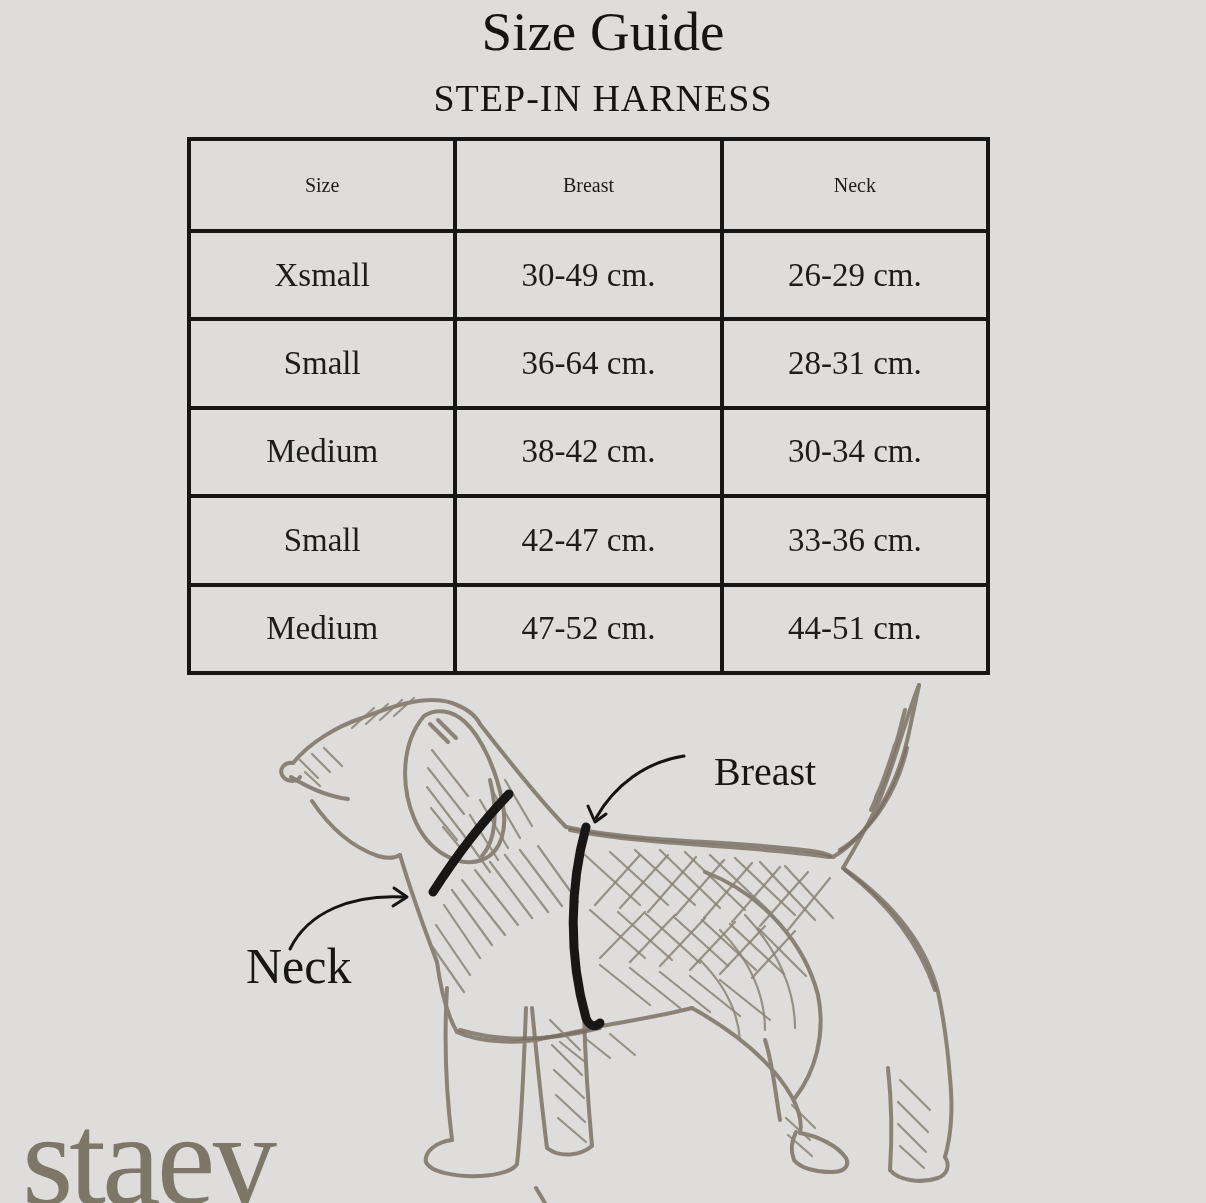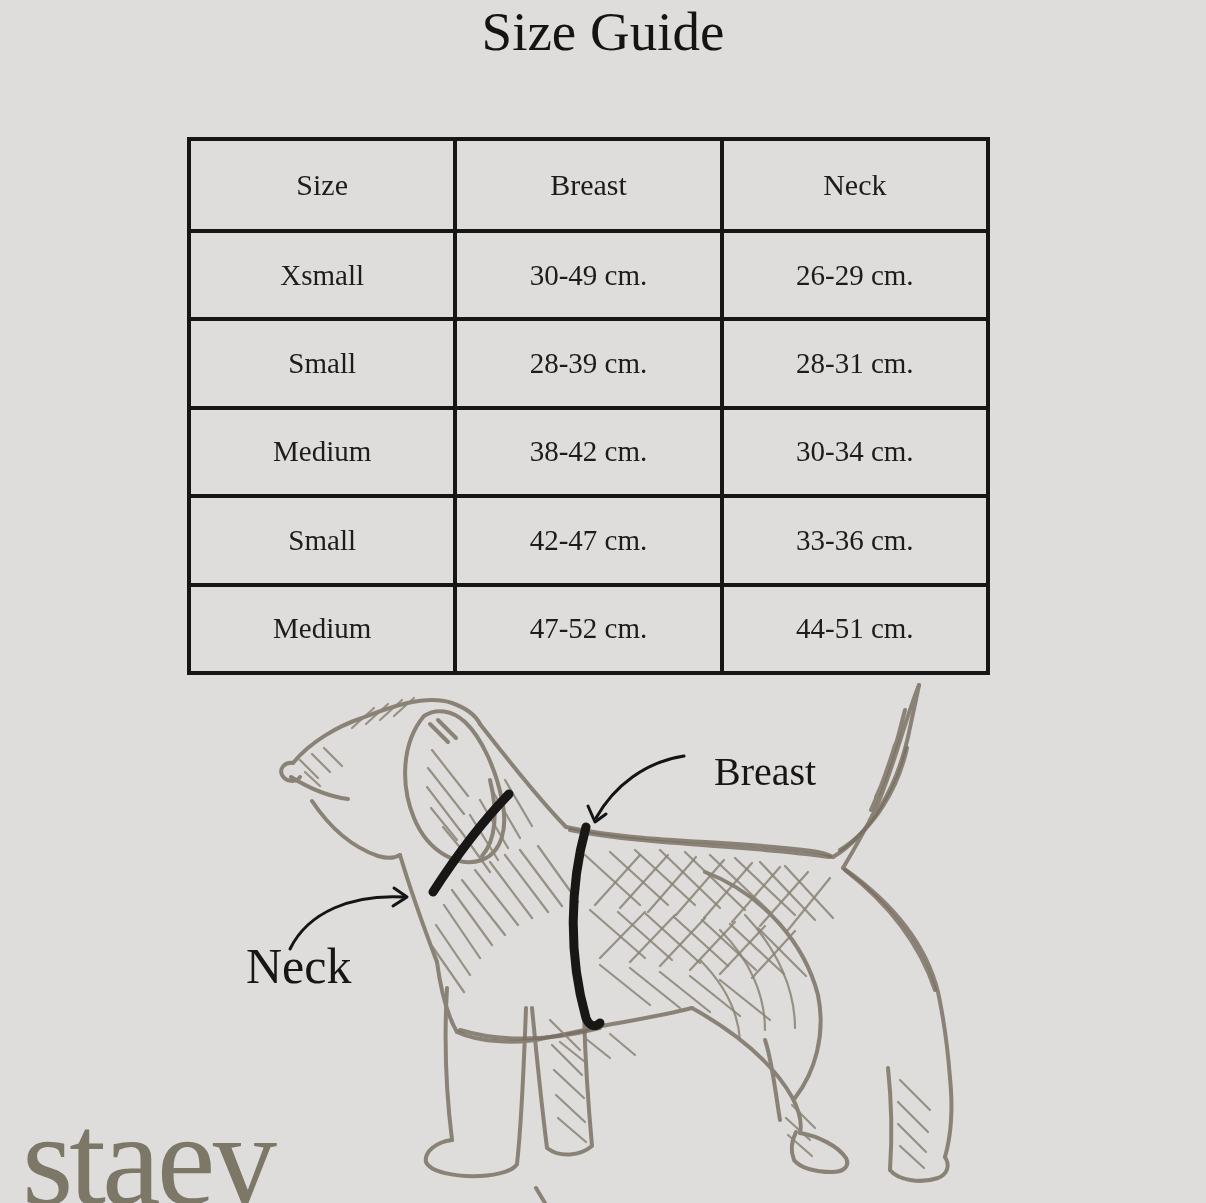--- a/index.html
+++ b/index.html
@@ -21,22 +21,22 @@
     font-size:38px; line-height:44px; letter-spacing:1px; color:#141414;
   }
   table.size-table{
     position:absolute; left:187px; top:137px; width:803px; height:538px;
     border-collapse:collapse; table-layout:fixed; background:var(--bg);
   }
   .size-table th, .size-table td{
     border:4px solid var(--line); text-align:center; vertical-align:middle;
     font-weight:normal; padding:0;
   }
-  .size-table th{ font-size:30px; height:88px; }
-  .size-table td{ font-size:29px; }
+  .size-table th{ font-size:20px; height:88px; }
+  .size-table td{ font-size:33px; }
   .sketch{ position:absolute; left:0; top:0; width:1206px; height:1203px; }
   .sketch path{ fill:none; stroke-linecap:round; stroke-linejoin:round; }
   .ink{ stroke:var(--ink); stroke-width:4; }
   .ink-thin{ stroke:var(--ink); stroke-width:2.2; opacity:.85; }
   .ink-dark{ stroke:var(--ink-dark); stroke-width:4; opacity:.8; }
   .band{ stroke:var(--band); stroke-width:9; }
   .arrow{ stroke:#141414; stroke-width:3; }
   .diagram-label{ position:absolute; color:#161616; line-height:1; }
   .breast-label{ left:714px; top:752px; font-size:40px; }
   .neck-label{ left:246px; top:941px; font-size:50px; }
@@ -44,38 +44,39 @@
     position:absolute; left:22px; top:1094px; font-size:132px; line-height:1;
     letter-spacing:-4px; color:var(--logo);font-family:Liberation Serif, serif;
   }
 </style>
 </head>
 <body>
 
 <div class="page">
 
   <div class="page-title">Size Guide</div>
+  <div class="page-subtitle">STEP-IN HARNESS</div>
 
   <table class="size-table">
     <thead>
       <tr>
         <th>Size</th>
         <th>Breast</th>
         <th>Neck</th>
       </tr>
     </thead>
     <tbody>
       <tr>
         <td>Xsmall</td>
         <td>30-49 cm.</td>
         <td>26-29 cm.</td>
       </tr>
       <tr>
         <td>Small</td>
-        <td>28-39 cm.</td>
+        <td>36-64 cm.</td>
         <td>28-31 cm.</td>
       </tr>
       <tr>
         <td>Medium</td>
         <td>38-42 cm.</td>
         <td>30-34 cm.</td>
       </tr>
       <tr>
         <td>Small</td>
         <td>42-47 cm.</td>

